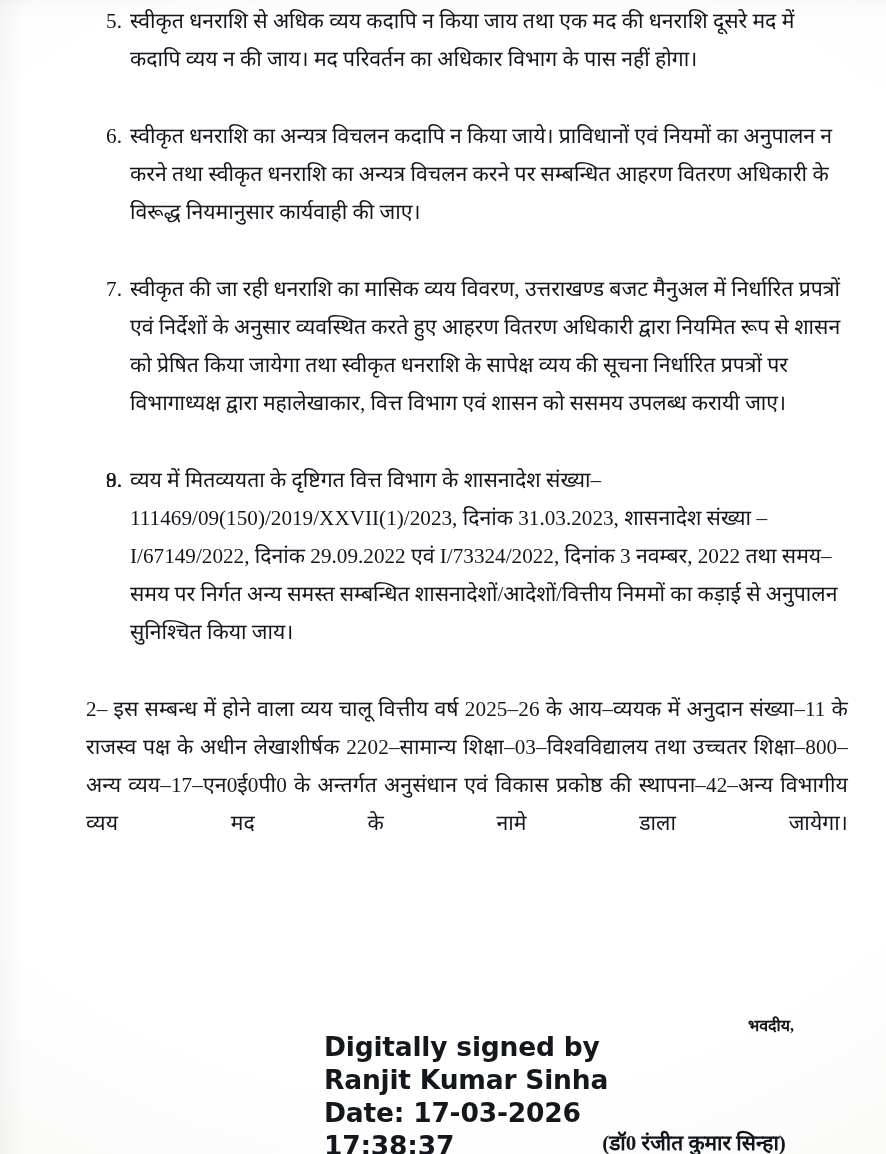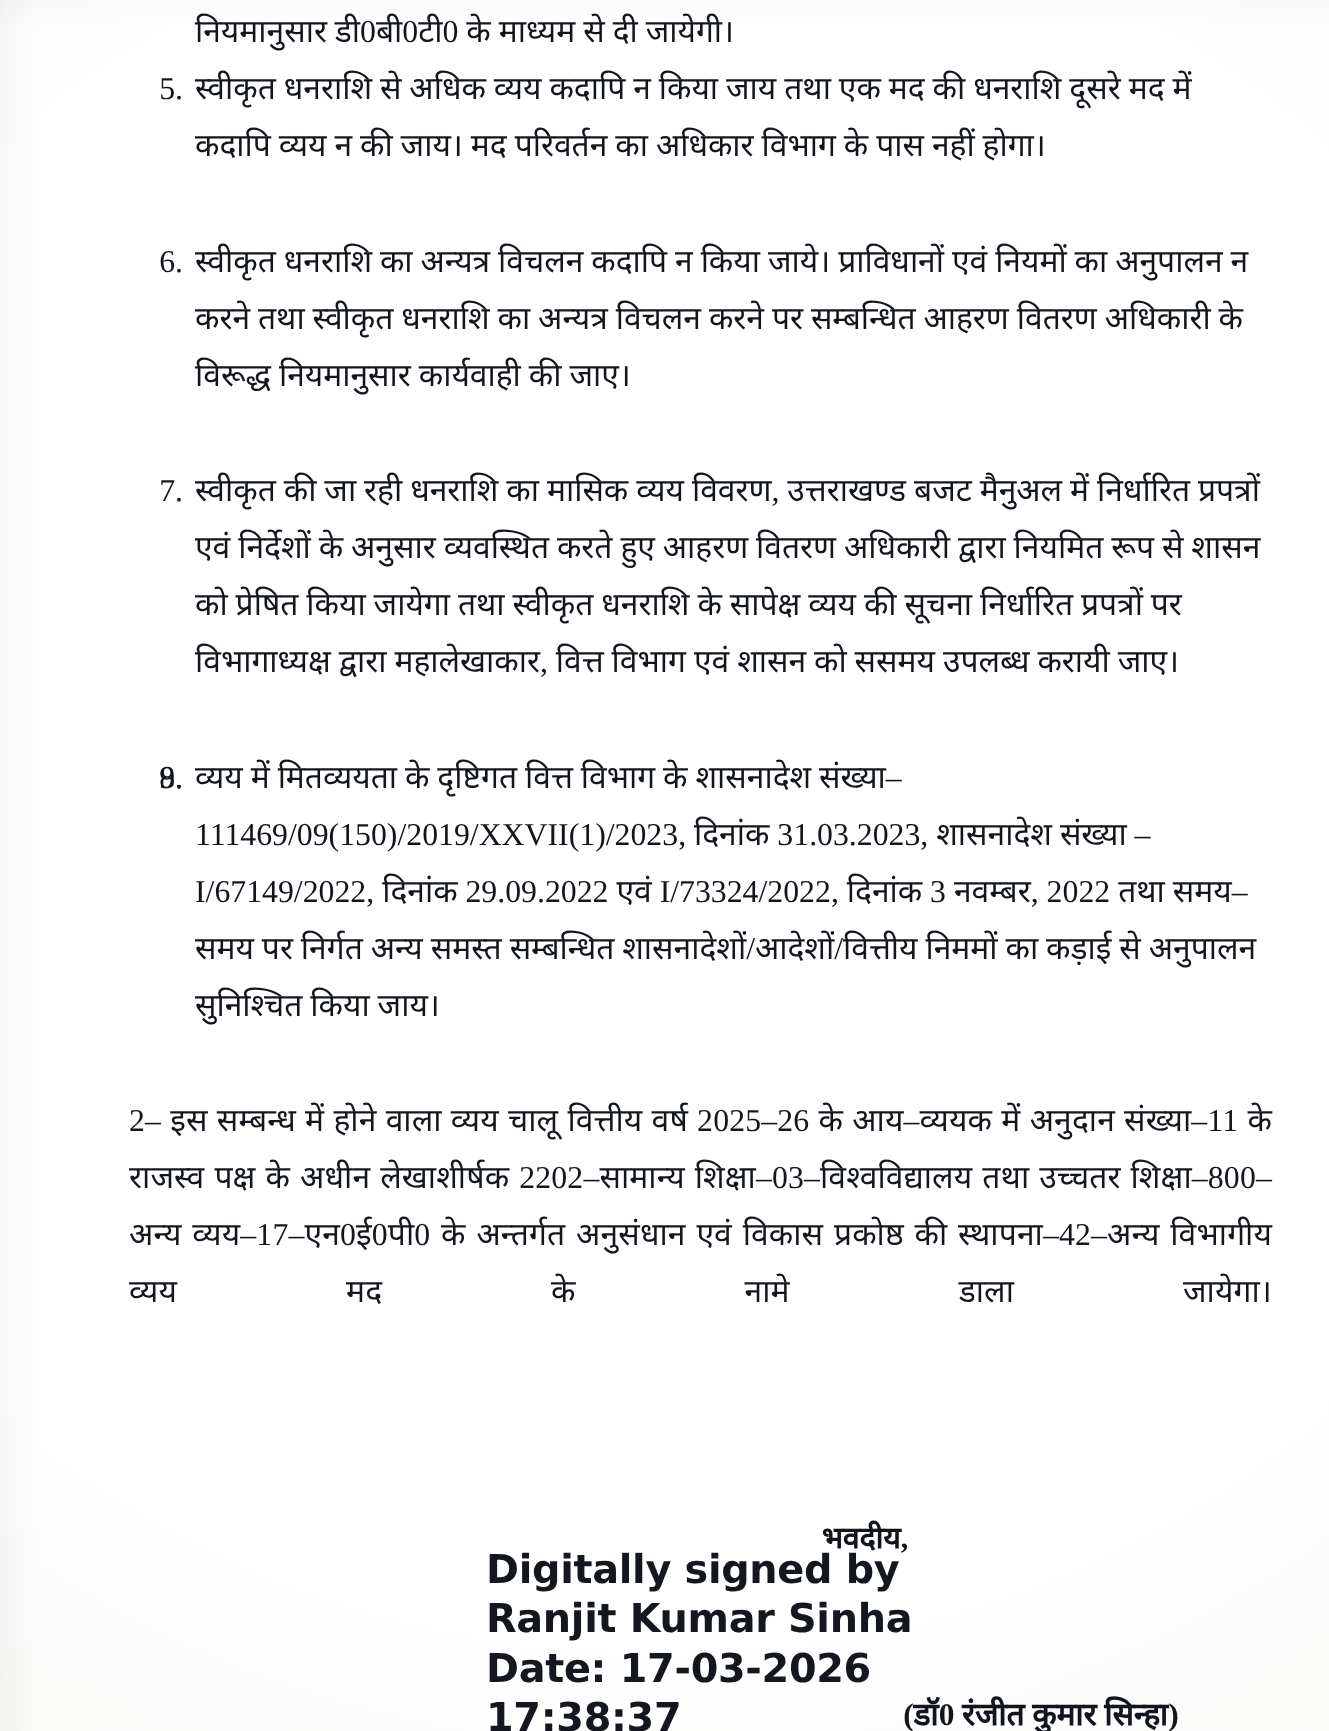--- a/index.html
+++ b/index.html
@@ -109,23 +109,23 @@
   }
 
   .signatory {
     position: absolute;
     right: 0;
     top: 0;
     width: 300px;
     text-align: center;
   }
   .signatory .bhavdiya {
-    font-size: 20px;
+    font-size: 16px;
     line-height: 28px;
-    text-align: left;
+    text-align: right;
     padding-right: 54px;
   }
   .signatory .name {
     margin-top: 88px;
     font-size: 21px;
     line-height: 30px;
     text-align: center;
     padding-right: 8px;
   }
   .signatory .desig {
@@ -135,21 +135,20 @@
     padding-right: 10px;
   }
 </style>
 </head>
 <body>
 
 <div class="page">
 
   <div class="content">
 
-    <div class="first-line">नियमानुसार डी0बी0टी0 के माध्यम से दी जायेगी।</div>
 
     <ol class="clause-list">
 
       <li class="clause">
         <span class="num">5.</span>
         <span class="body">स्वीकृत धनराशि से अधिक व्यय कदापि न किया जाय तथा एक मद की धनराशि दूसरे मद में कदापि व्यय न की जाय। मद परिवर्तन का अधिकार विभाग के पास नहीं होगा।</span>
       </li>
 
       <li class="clause">
         <span class="num">6.</span>

